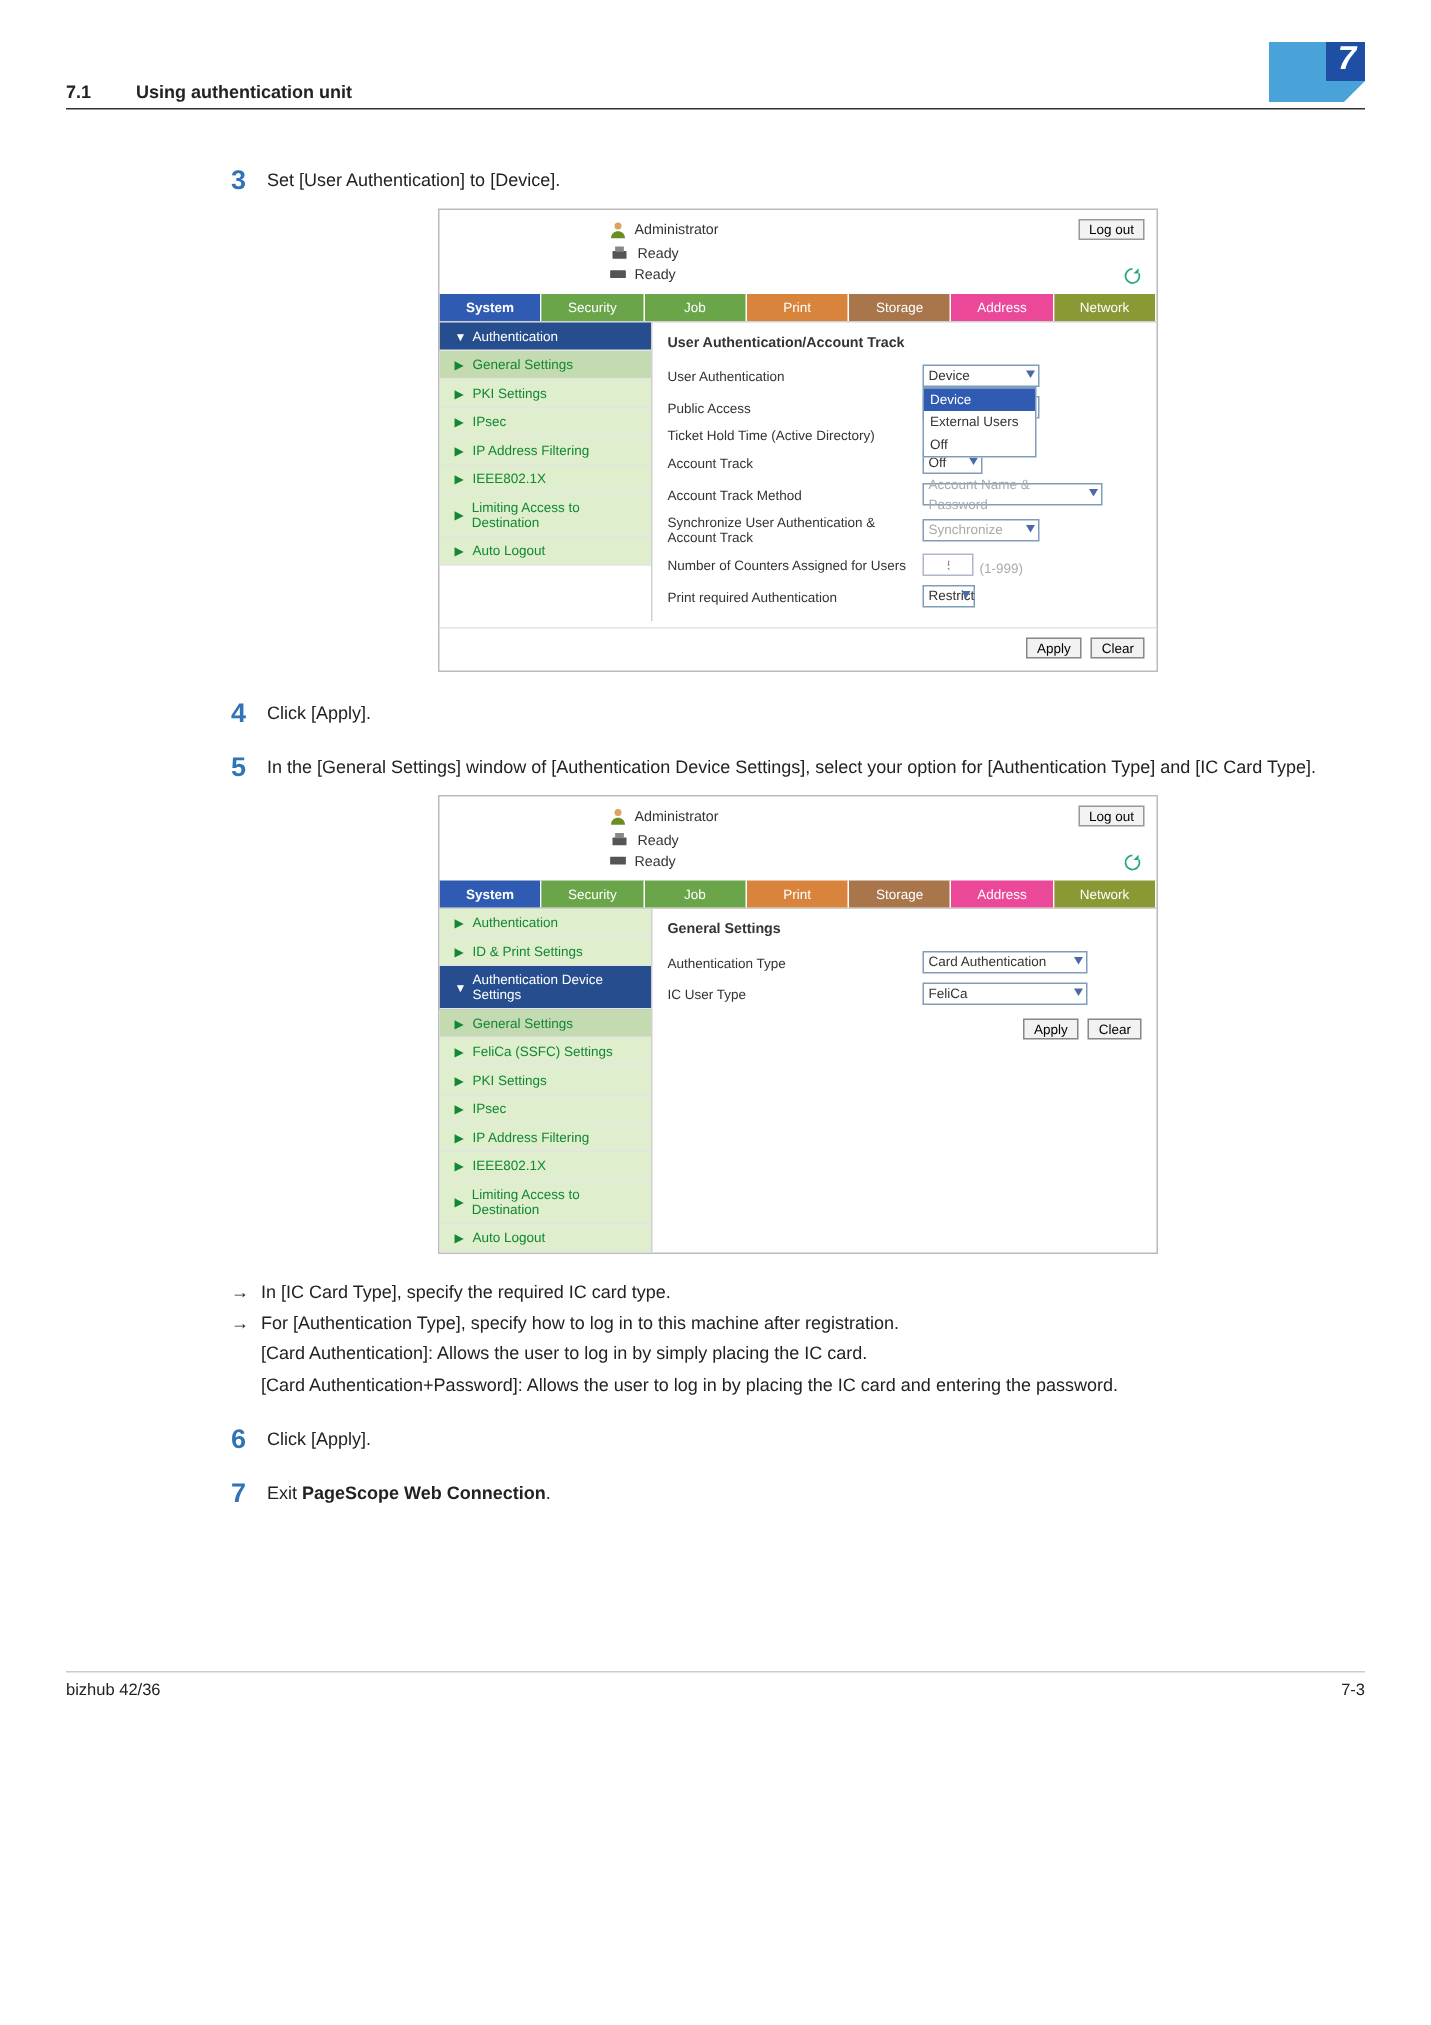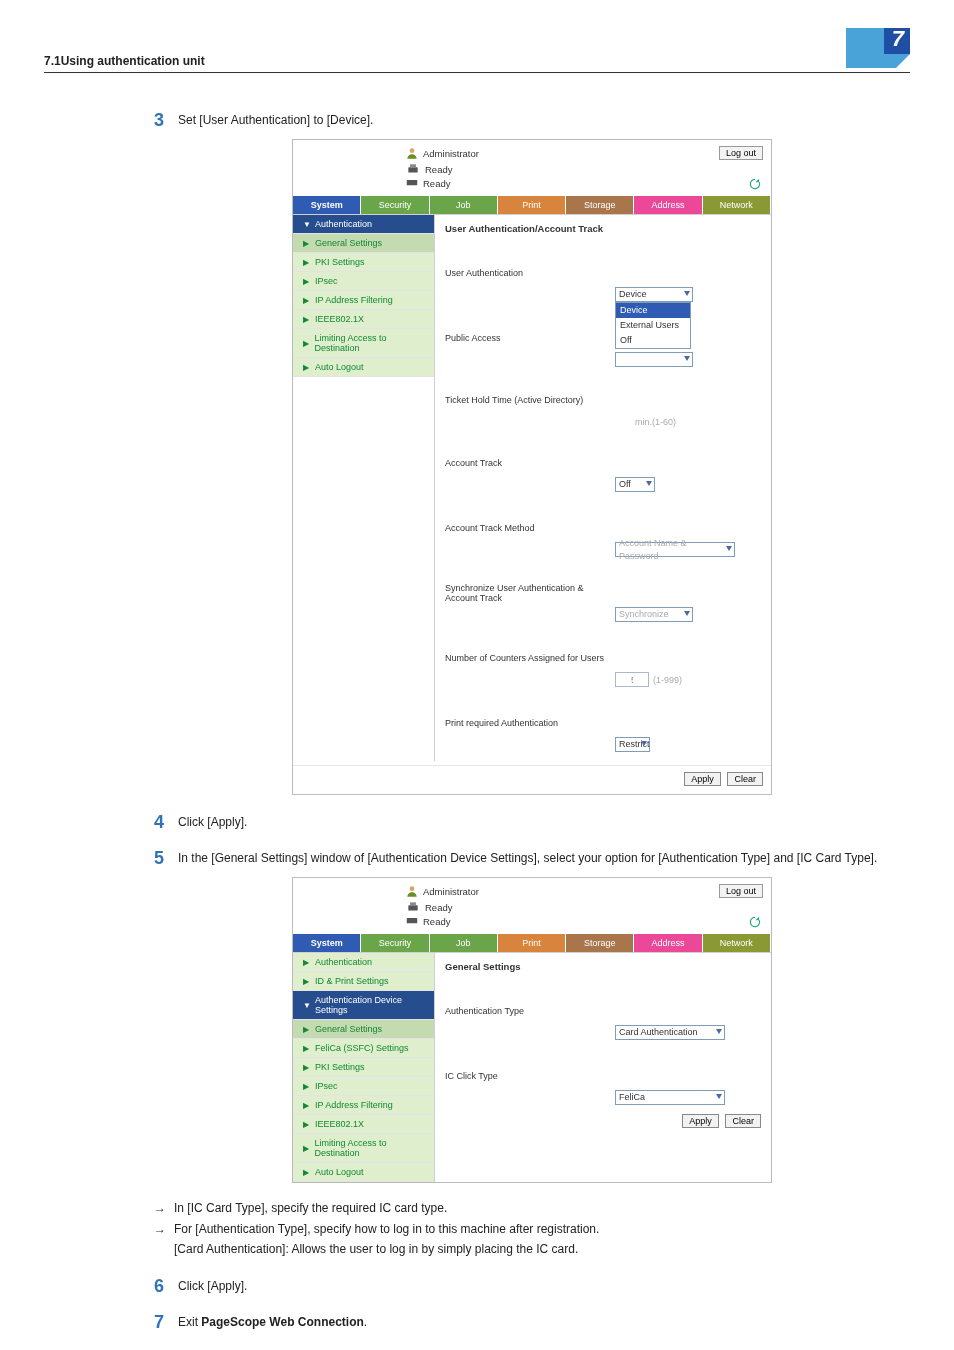--- a/index.html
+++ b/index.html
@@ -8,21 +8,21 @@
     margin: 0;
     background: #fff;
     font-family: Arial, Helvetica, sans-serif;
     color: #222;
     -webkit-font-smoothing: antialiased;
     width: var(--page-w);
   }
   .page { width: var(--page-w); padding: 28px 44px 24px 44px; }
   .header-row { display: flex; align-items: flex-end; }
   .section-no { font-size: 12px; font-weight: 700; }
-  .section-title { font-size: 12px; font-weight: 700; }
+  .section-title { font-size: 12px; font-weight: 700; margin-left: 30px; }
   .chapter-box {
     margin-left: auto; position: relative; width: 64px; height: 40px;
     background: #4aa3d8;
   }
   .chapter-box .chip {
     position: absolute; right: 0; top: 0; width: 26px; height: 26px;
     background: #1e4fa4;
   }
   .chapter-box .num {
     position: absolute; right: 6px; top: -2px; color: #fff;
@@ -84,21 +84,21 @@
     display:flex; align-items:center; gap:4px;
   }
   .side-dark { background: #264e8e; color: #fff; }
   .side-green { background: #c4dab0; color: #183; }
   .side-light { background: #dfeecc; color: #183; }
   .tri { font-size:8px; display:inline-block; width:8px; }
   .wc-main { flex: 1; padding: 8px 10px 6px; }
   .wc-h { font-size: 9.5px; font-weight: 700; margin-bottom: 6px; }
   .wc-kv { display:flex; align-items:center; padding: 3px 0; }
   .wc-kv .k { width:170px; font-size:9px; }
-  .wc-kv .v { font-size:9px; display:flex; align-items:center; gap:4px;margin-top:44px; }
+  .wc-kv .v { font-size:9px; display:flex; align-items:flex-end; gap:4px; }
   .wc-select {
     font-size: 9px; border:1px solid #7f9db9; background:#fff;
     padding:0 16px 0 3px; height:15px; line-height:13px; position:relative;
     display:inline-flex; align-items:center;
   }
   .wc-select::after {
     content:""; position:absolute; right:2px; top:3px; width:0; height:0;
     border-left:3px solid transparent; border-right:3px solid transparent;
     border-top:5px solid #4b6aa5;
   }
@@ -411,21 +411,21 @@
           <div class="wc-h">General Settings</div>
           <div class="wc-kv">
             <div class="k">Authentication Type</div>
             <div class="v">
                 <div class="wc-select" style="width:110px">
                   <span>Card Authentication</span>
                 </div>
               </div>
           </div>
           <div class="wc-kv">
-            <div class="k">IC Click Type</div>
+            <div class="k">IC User Type</div>
             <div class="v">
                 <div class="wc-select" style="width:110px">
                   <span>FeliCa</span>
                 </div>
               </div>
           </div>
           <div class="wc-btnrow" style="padding-right:0">
             <button class="wc-btn">Apply</button>
             <button class="wc-btn">Clear</button>
           </div>
@@ -438,20 +438,24 @@
         <div class="arrow">→</div>
         <div>In [IC Card Type], specify the required IC card type.</div>
       </div>
       <div class="row">
         <div class="arrow">→</div>
         <div>For [Authentication Type], specify how to log in to this machine after registration.</div>
       </div>
       <div class="row">
           <div class="arrow"></div>
           <div class="indent" style="padding-left:0">[Card Authentication]: Allows the user to log in by simply placing the IC card.</div>
+        </div>
+      <div class="row">
+          <div class="arrow"></div>
+          <div class="indent" style="padding-left:0">[Card Authentication+Password]: Allows the user to log in by placing the IC card and entering the password.</div>
         </div>
     </div>
 
     <div class="step">
       <div class="step-num">6</div>
       <div class="step-body">Click [Apply].</div>
     </div>
 
     <div class="step">
       <div class="step-num">7</div>

